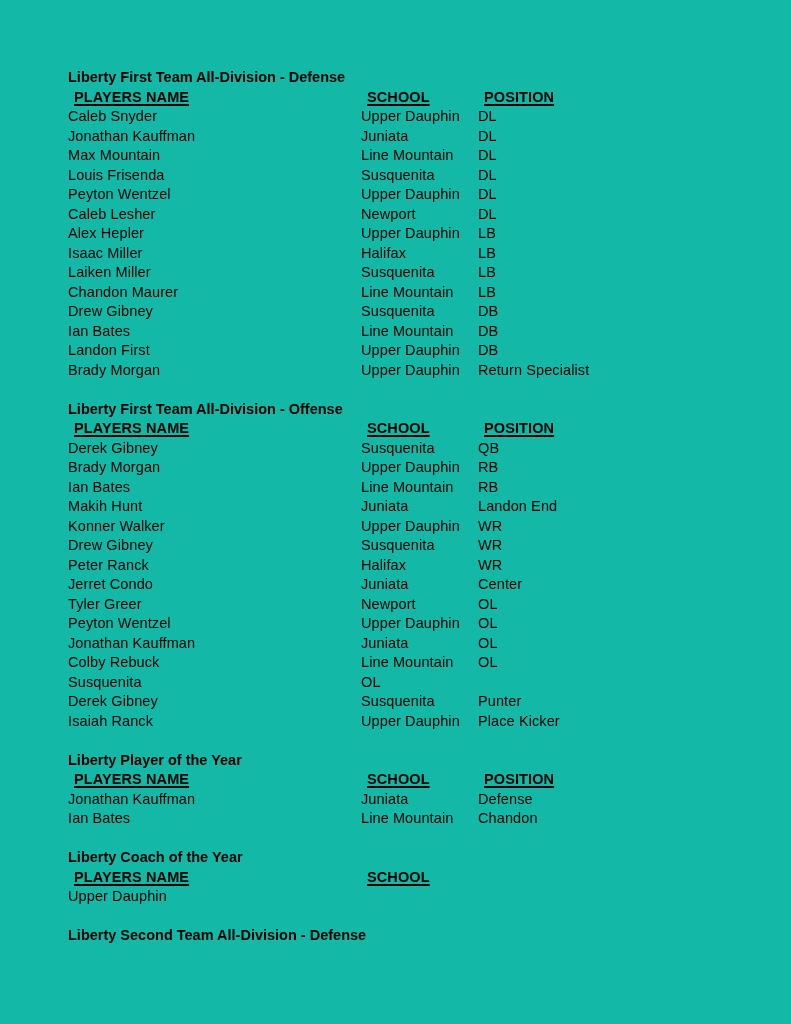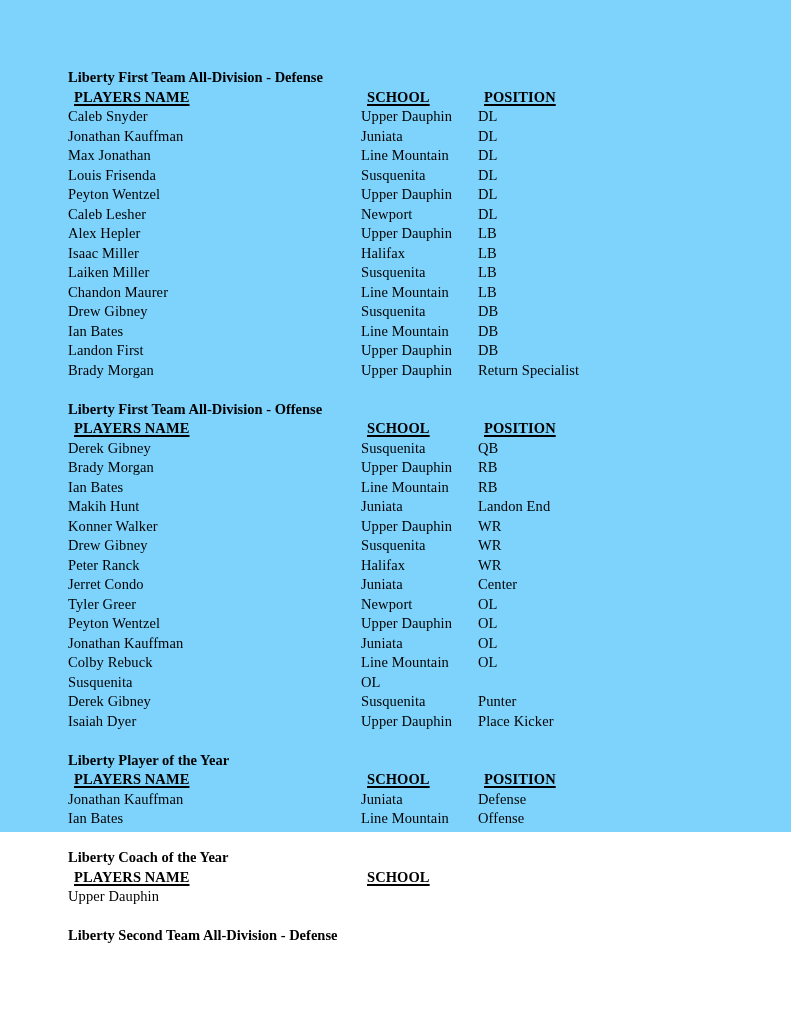--- a/index.html
+++ b/index.html
@@ -10,24 +10,23 @@
   body {
     width: 791px;
     height: 1024px;
     font-family: "Liberation Sans", sans-serif;
     color: #000000;
     overflow: hidden;
   }
   .page {
     box-sizing: border-box;
     width: 791px;
-    height: 832px;
+    height: 1024px;
     padding: 68px 60px 0 68px;
-    background: #7dd3fc;
-    font-family: Liberation Serif, serif;
+    background: #14b8a6;
   }
   .sec { margin: 0; }
   .sec + .sec { margin-top: 19.5px; }
   .sec-title {
     margin: 0;
     font-size: 14.5px;
     line-height: 19.5px;
     font-weight: bold;
   }
   .row {
@@ -63,21 +62,21 @@
           <span class="cell">Caleb Snyder</span>
           <span class="cell">Upper Dauphin</span>
           <span class="cell">DL</span>
         </div>
         <div class="row">
           <span class="cell">Jonathan Kauffman</span>
           <span class="cell">Juniata</span>
           <span class="cell">DL</span>
         </div>
         <div class="row">
-          <span class="cell">Max Jonathan</span>
+          <span class="cell">Max Mountain</span>
           <span class="cell">Line Mountain</span>
           <span class="cell">DL</span>
         </div>
         <div class="row">
           <span class="cell">Louis Frisenda</span>
           <span class="cell">Susquenita</span>
           <span class="cell">DL</span>
         </div>
         <div class="row">
           <span class="cell">Peyton Wentzel</span>
@@ -200,41 +199,41 @@
         <div class="row">
           <span class="cell">Susquenita</span>
           <span class="cell">OL</span>
         </div>
         <div class="row">
           <span class="cell">Derek Gibney</span>
           <span class="cell">Susquenita</span>
           <span class="cell">Punter</span>
         </div>
         <div class="row">
-          <span class="cell">Isaiah Dyer</span>
+          <span class="cell">Isaiah Ranck</span>
           <span class="cell">Upper Dauphin</span>
           <span class="cell">Place Kicker</span>
         </div>
       </section>
       <section class="sec">
         <h2 class="sec-title">Liberty Player of the Year</h2>
         <div class="row">
           <span class="cell hdr"><span class="u">PLAYERS NAME</span></span>
           <span class="cell hdr"><span class="u">SCHOOL</span></span>
           <span class="cell hdr"><span class="u">POSITION</span></span>
         </div>
         <div class="row">
           <span class="cell">Jonathan Kauffman</span>
           <span class="cell">Juniata</span>
           <span class="cell">Defense</span>
         </div>
         <div class="row">
           <span class="cell">Ian Bates</span>
           <span class="cell">Line Mountain</span>
-          <span class="cell">Offense</span>
+          <span class="cell">Chandon</span>
         </div>
       </section>
       <section class="sec">
         <h2 class="sec-title">Liberty Coach of the Year</h2>
         <div class="row">
           <span class="cell hdr"><span class="u">PLAYERS NAME</span></span>
           <span class="cell hdr"><span class="u">SCHOOL</span></span>
         </div>
         <div class="row">
           <span class="cell">Upper Dauphin</span>

